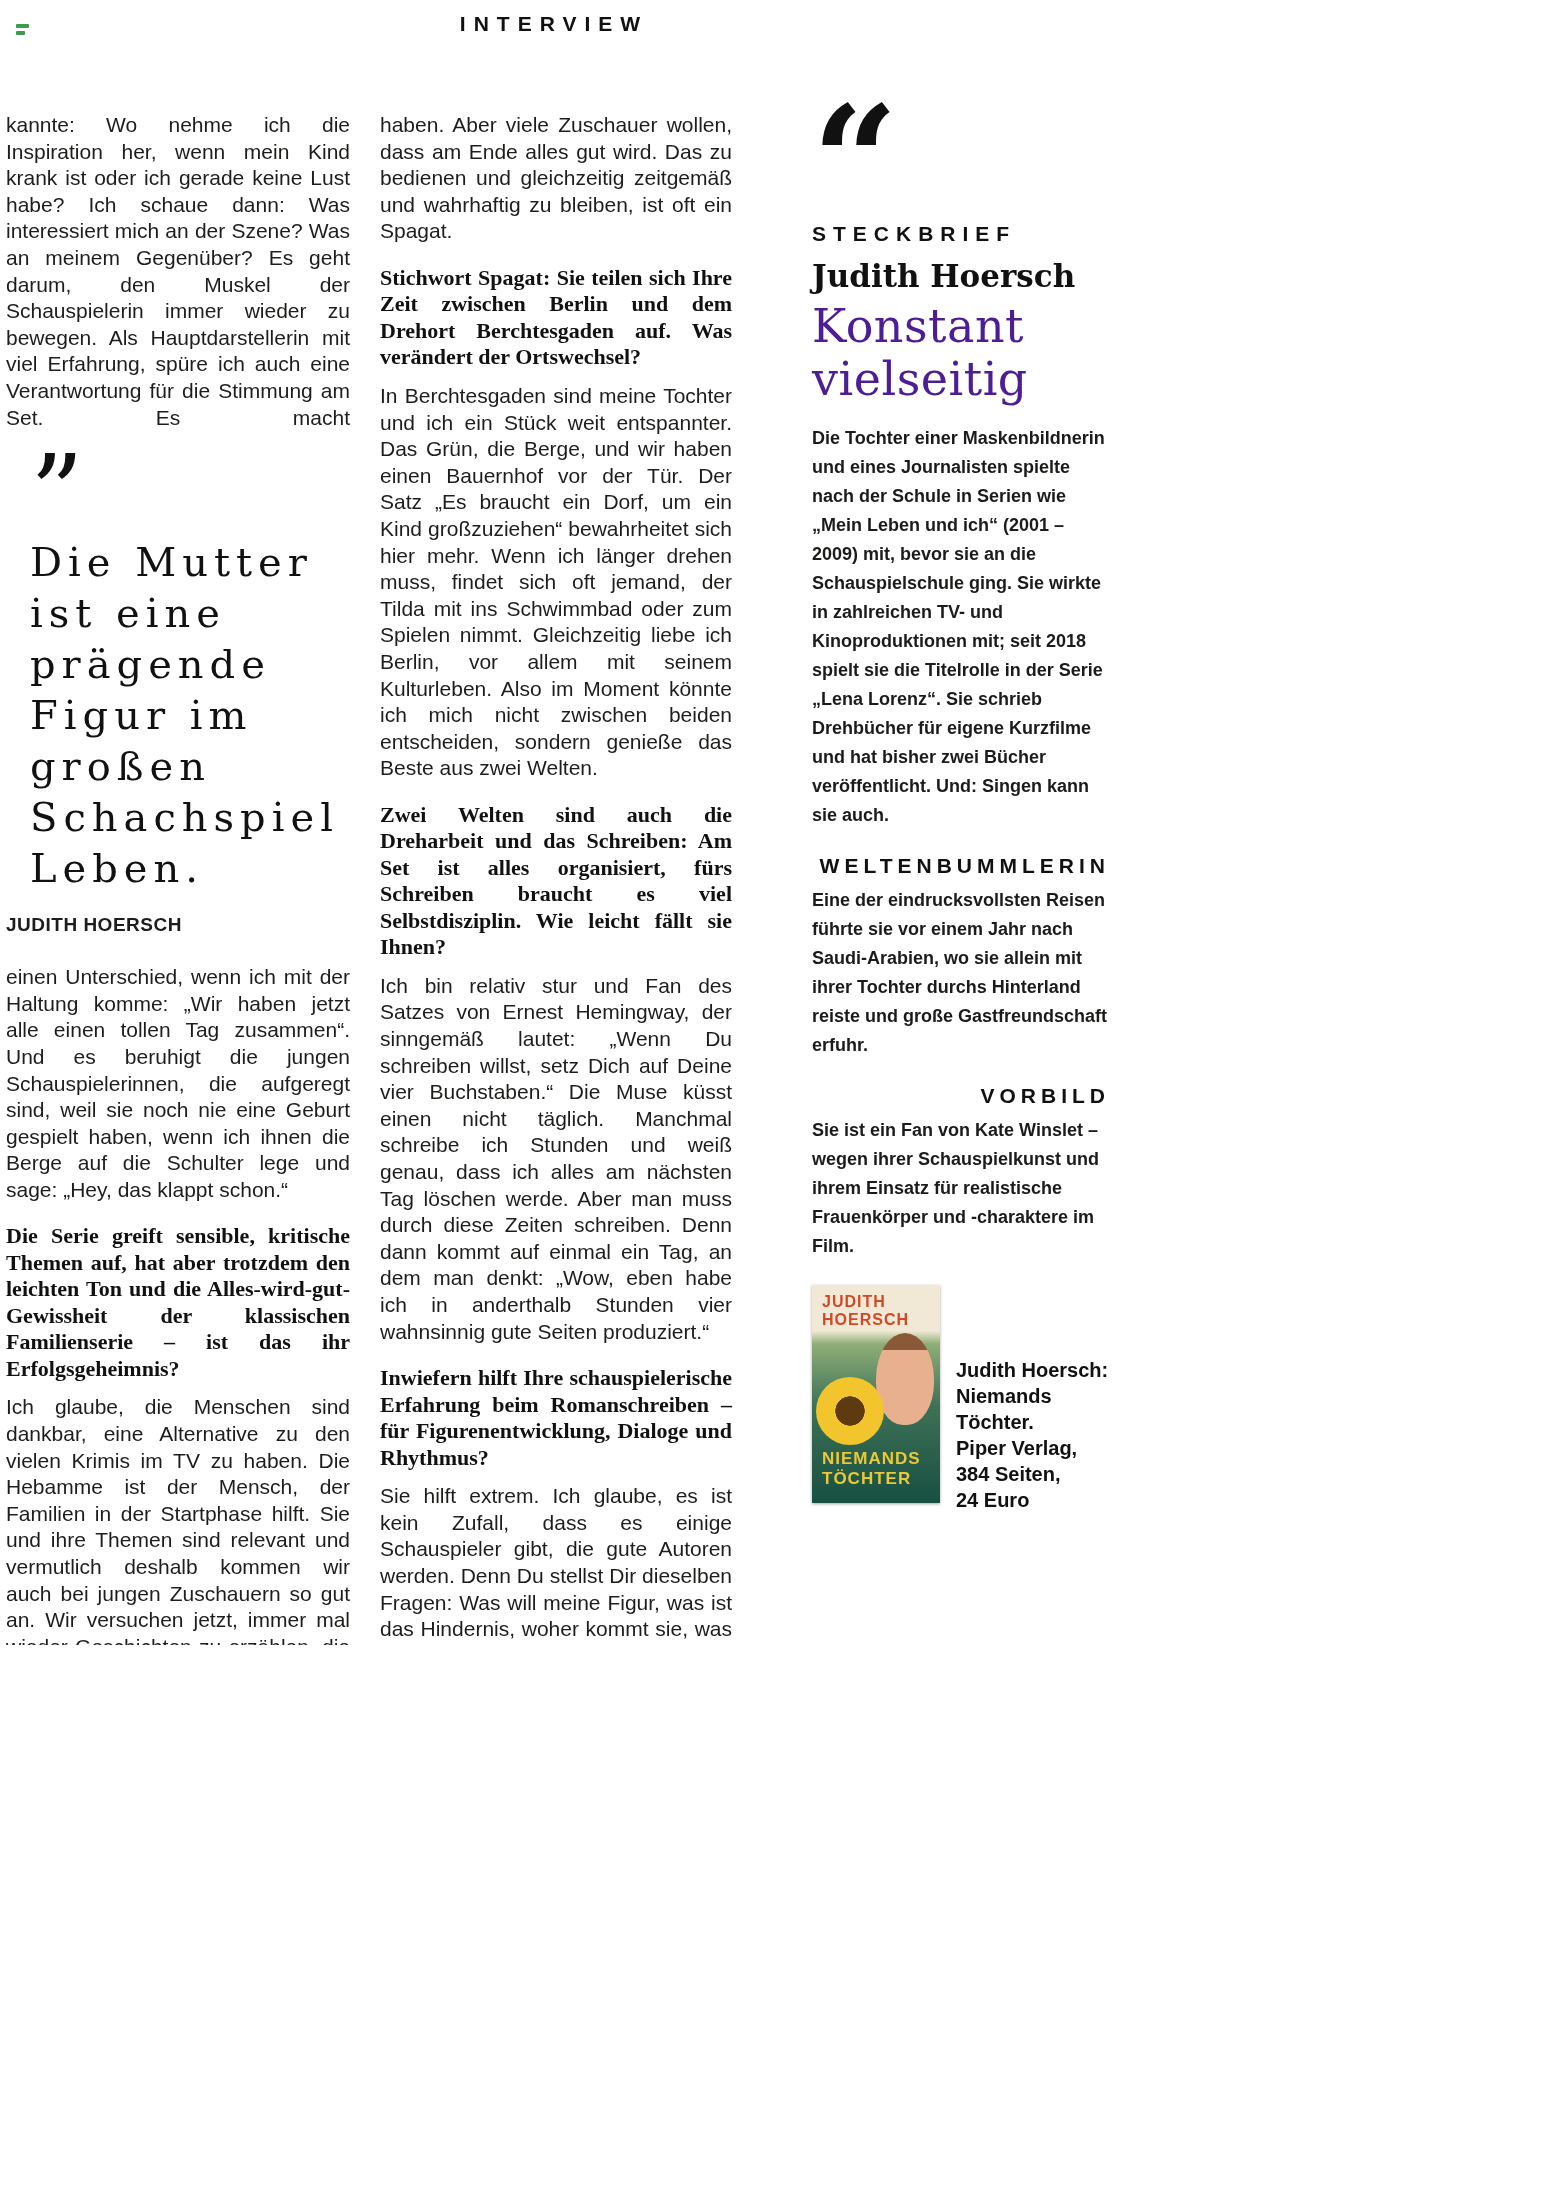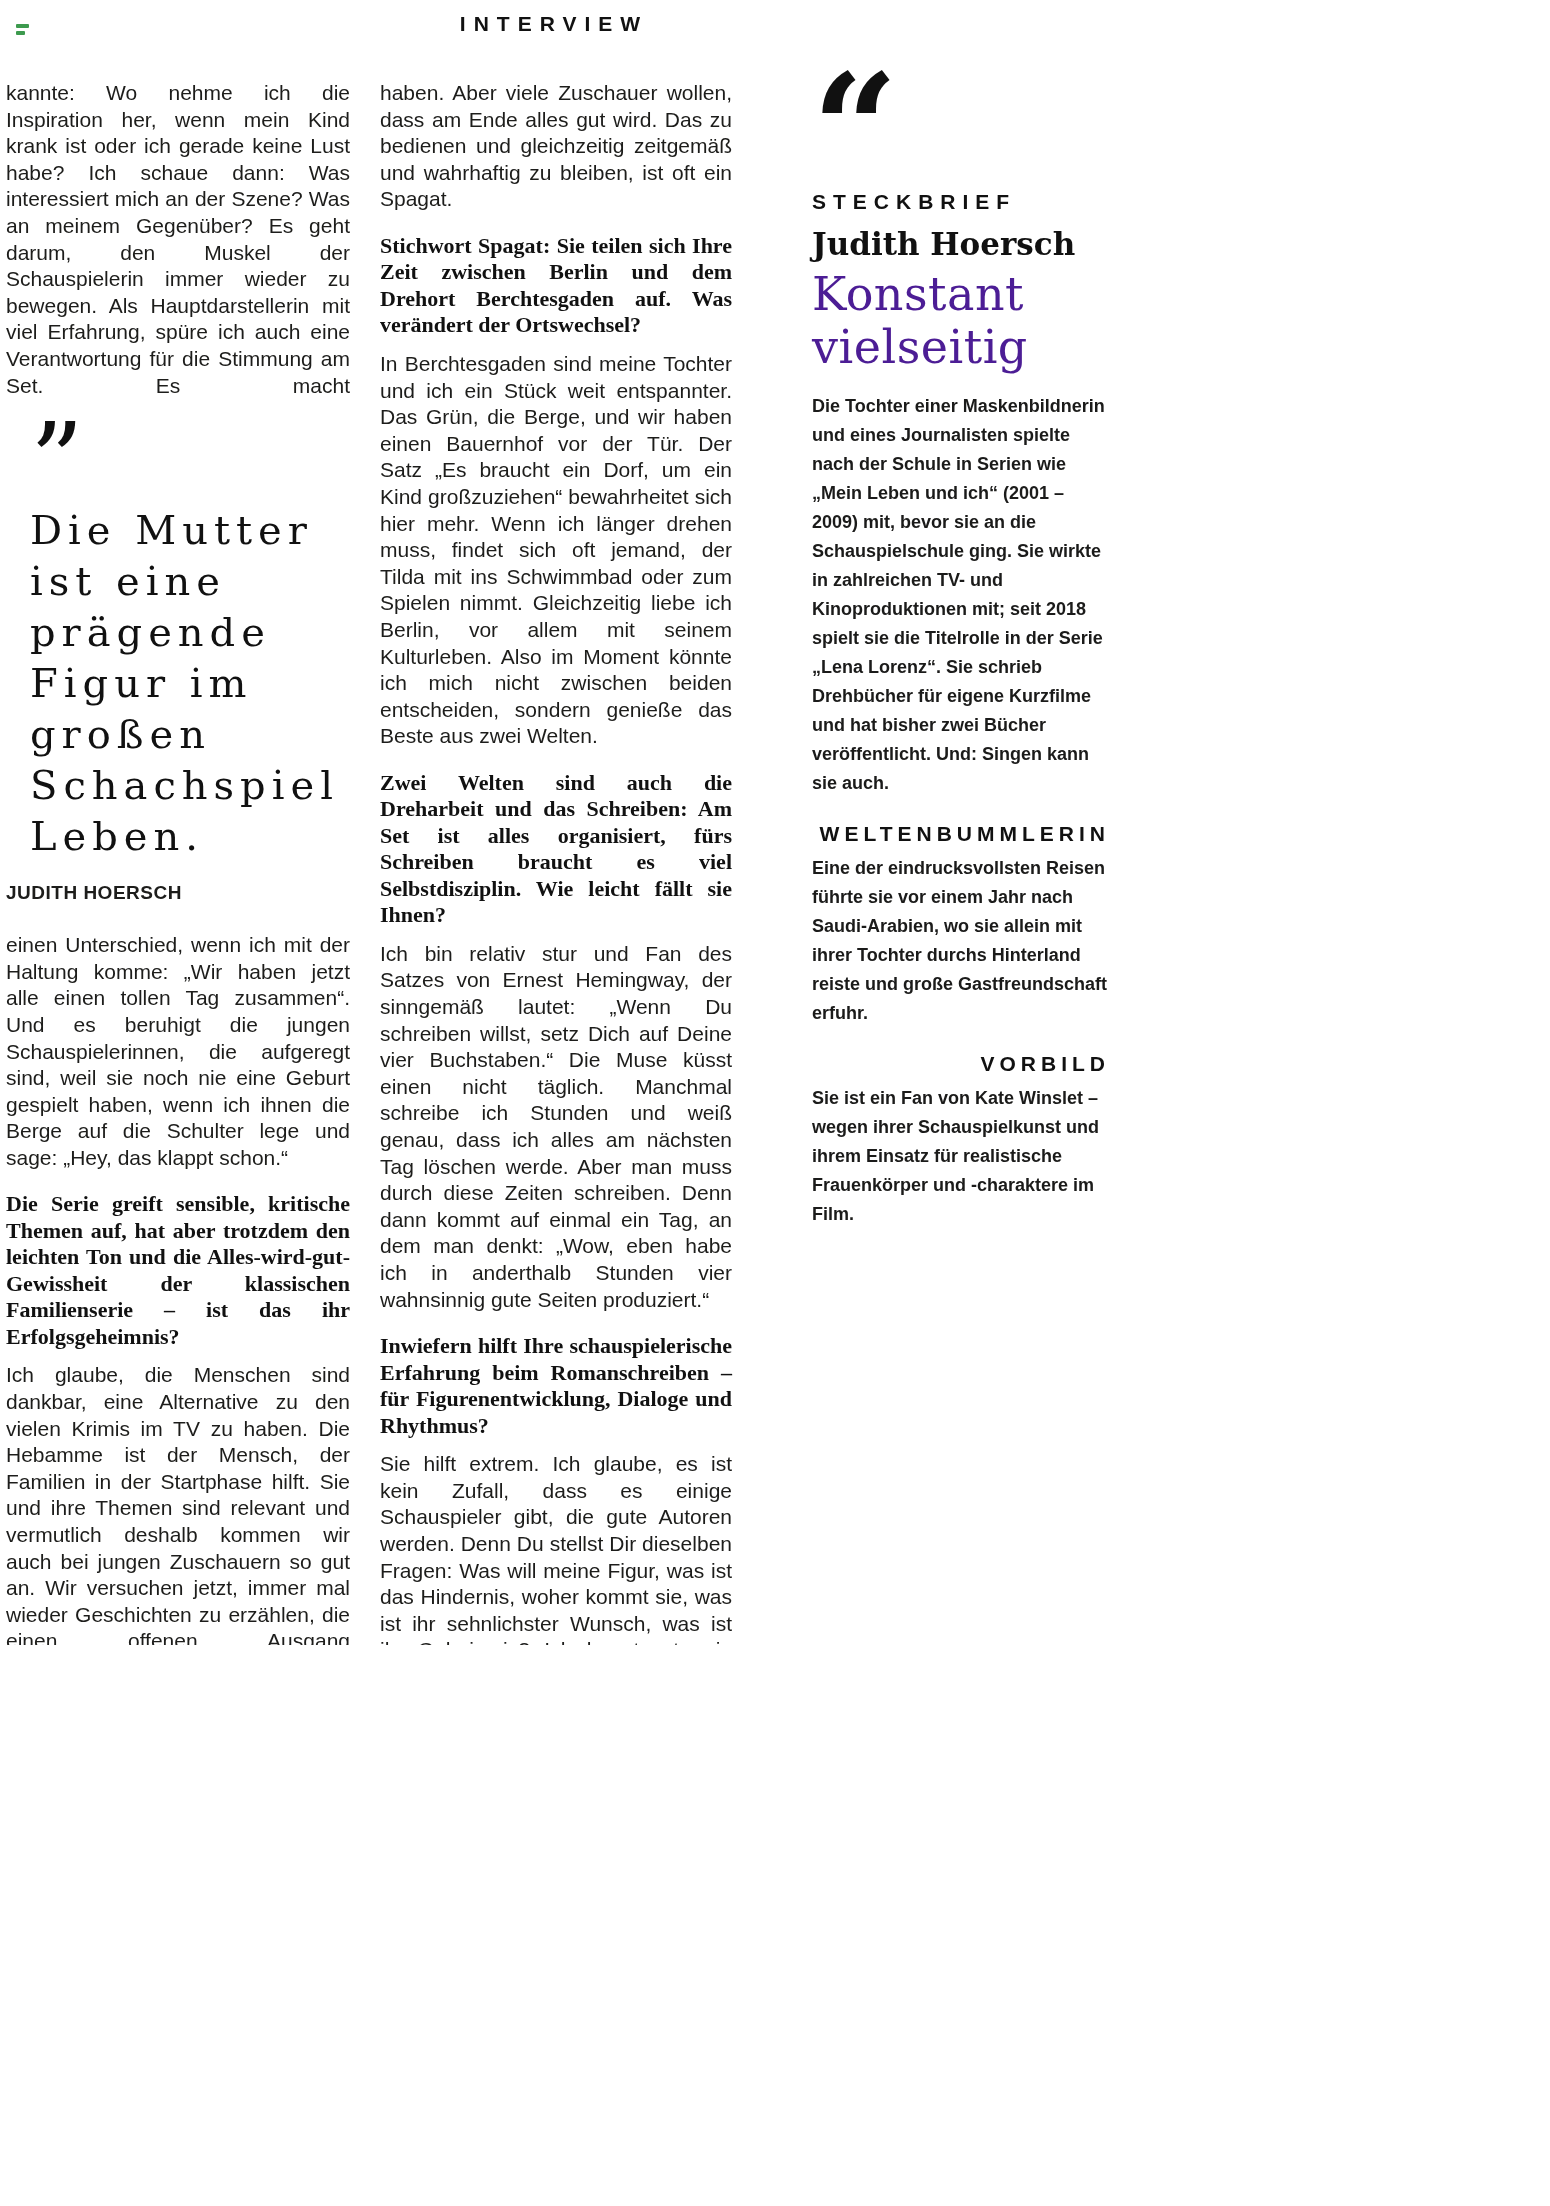--- a/index.html
+++ b/index.html
@@ -8,21 +8,21 @@
     font-family:"Liberation Sans", sans-serif;color:#1d1d1b;overflow:hidden;
   }
   
   .brand-mark{position:absolute;top:24px;left:16px;display:flex;flex-direction:column;gap:3px;}
   .brand-mark .bar{width:13px;height:4px;background:#3d9a4e;border-radius:1px;}
   .brand-mark .bar.short{width:9px;}
   
   .page-header{position:absolute;top:12px;left:0;width:1108px;text-align:center;}
   .section-title{font-weight:bold;font-size:21px;letter-spacing:8px;color:#111;}
   
-  .col{position:absolute;top:80px;}
+  .col{position:absolute;top:112px;}
   .col-left{left:6px;width:344px;}
   .col-mid{left:380px;width:352px;}
   .col-right{left:812px;width:298px;}
   .body-text{font-size:21px;line-height:26.6px;text-align:justify;margin:0 0 14px 0;hyphens:auto;}
   .body-text.cont{text-align-last:justify;}
   .question{
     font-family:"Liberation Serif", serif;font-weight:bold;font-size:22px;line-height:26.5px;
     text-align:justify;margin:20px 0 12px 0;hyphens:auto;color:#111;
   }
   
@@ -132,20 +132,36 @@
     <h2 class="headline">Konstant
 vielseitig</h2>
     <p class="bio">Die Tochter einer Maskenbildnerin und eines Journalisten spielte nach der Schule in Serien wie „Mein Leben und ich“ (2001 – 2009) mit, bevor sie an die Schauspielschule ging. Sie wirkte in zahlreichen TV- und Kinoproduktionen mit; seit 2018 spielt sie die Titelrolle in der Serie „Lena Lorenz“. Sie schrieb Drehbücher für eigene Kurzfilme und hat bisher zwei Bücher veröffentlicht. Und: Singen kann sie auch.</p>
 
     <h3 class="subhead">WELTENBUMMLERIN</h3>
     <p class="bio">Eine der eindrucksvollsten Reisen führte sie vor einem Jahr nach Saudi-Arabien, wo sie allein mit ihrer Tochter durchs Hinterland reiste und große Gastfreundschaft erfuhr.</p>
 
     <h3 class="subhead">VORBILD</h3>
     <p class="bio">Sie ist ein Fan von Kate Winslet – wegen ihrer Schauspielkunst und ihrem Einsatz für realistische Frauenkörper und -charaktere im Film.</p>
 
+    <div class="book-row">
+      <div class="book-cover">
+        <div class="cover-author">JUDITH
+HOERSCH</div>
+        <div class="cover-face"></div>
+        <div class="cover-flower"></div>
+        <div class="cover-title">NIEMANDS
+TÖCHTER</div>
+      </div>
+      <div class="book-caption">Judith Hoersch:
+Niemands
+Töchter.
+Piper Verlag,
+384 Seiten,
+24 Euro</div>
+    </div>
   </aside>
 
   <footer class="page-footer">
     <span class="magazine-logo">alverde</span><span class="issue-date">März 2026</span>
   </footer>
   <div class="page-number">11</div>
 
 </div>
 
 </body></html>

